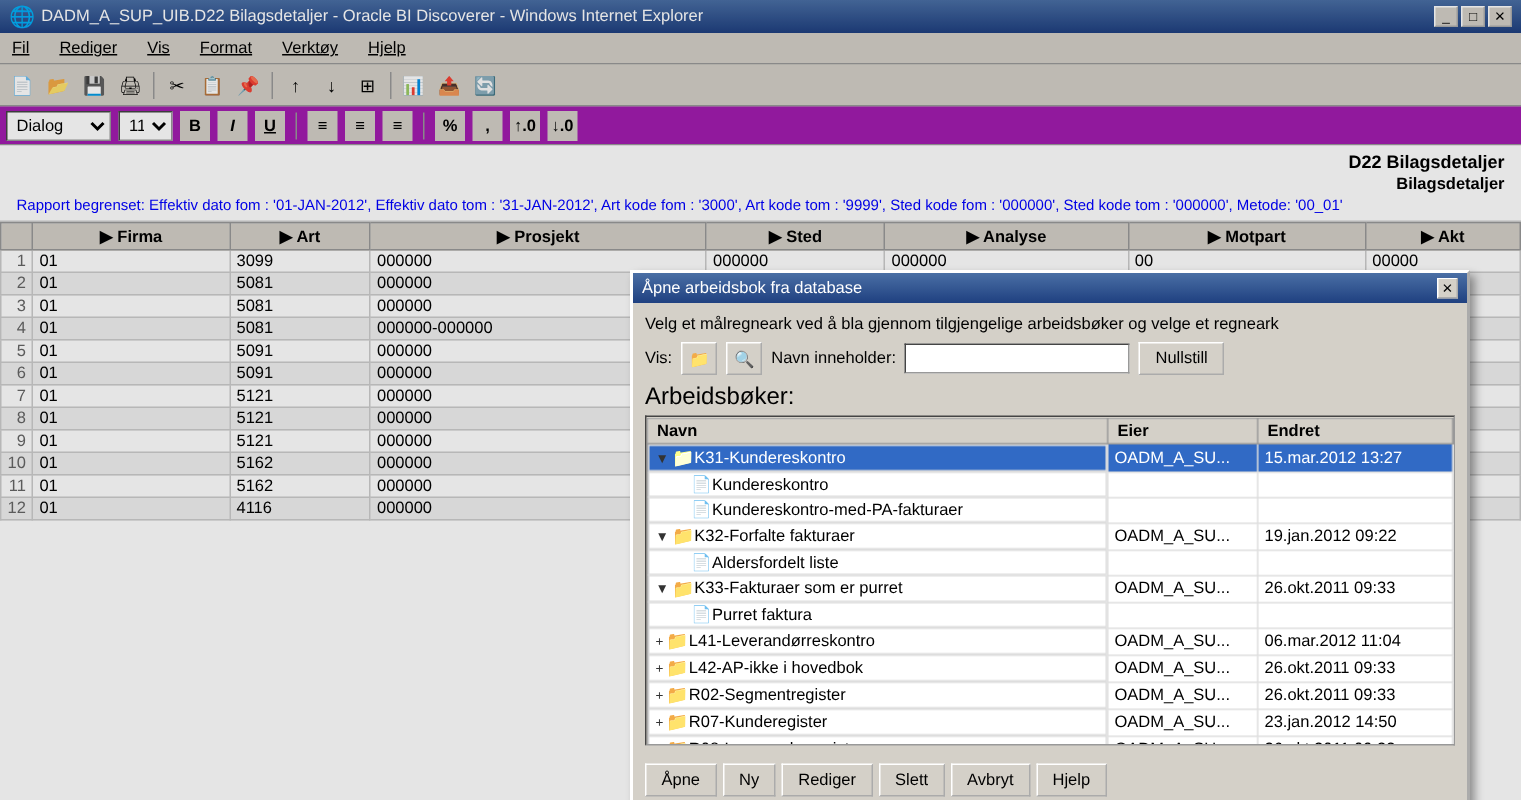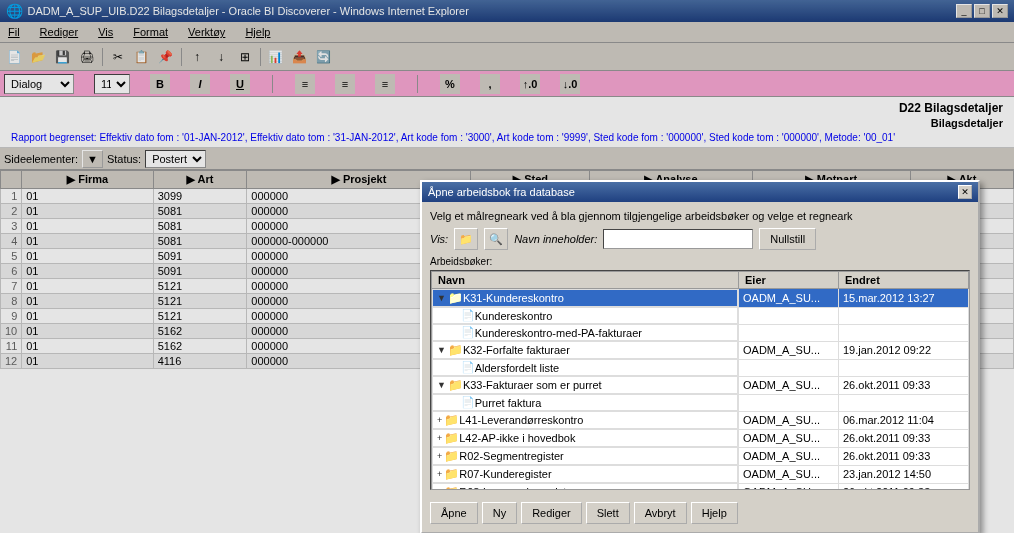--- a/index.html
+++ b/index.html
@@ -55,26 +55,26 @@
       background: #d4d0c8;
       border: 1px solid transparent;
       cursor: pointer;
       display: flex; align-items: center; justify-content: center;
       font-size: 12px;
     }
     .toolbar-sep { width: 1px; height: 18px; background: #999; margin: 0 2px; }
 
     
     .format-toolbar {
-      background: #f9a8d4;
+      background: #a21caf;
       border-bottom: 1px solid #999;
       padding: 2px 4px;
       display: flex;
       align-items: center;
-      gap: 20px;
+      gap: 5px;
       height: 26px;
     }
     .fmt-select {
       height: 20px;
       font-size: 11px;
       background: white;
       border: 1px inset #999;
       padding: 0 2px;
     }
     .fmt-btn {
@@ -214,21 +214,21 @@
       color: black;
     }
     .dialog-body { padding: 8px; }
     .dialog-instruction { margin-bottom: 6px; color: #000; }
     .dialog-row {
       display: flex;
       align-items: center;
       gap: 6px;
       margin-bottom: 6px;
     }
-    .dialog-label { font-size: 11px; font-style: italic; }
+    .dialog-label { font-size: 11px; }
     .dialog-select {
       height: 20px;
       font-size: 11px;
       background: white;
       border: 1px inset #999;
       width: 160px;
     }
     .dialog-input {
       height: 20px;
       font-size: 11px;
@@ -340,28 +340,20 @@
 </div>
 
 <div class="main-area">
 
   <div class="report-header">
     <div class="report-title-right">D22 Bilagsdetaljer</div>
     <div class="report-subtitle-right">Bilagsdetaljer</div>
     <div class="report-filter">Rapport begrenset: Effektiv dato fom : '01-JAN-2012', Effektiv dato tom : '31-JAN-2012', Art kode fom : '3000', Art kode tom : '9999', Sted kode fom : '000000', Sted kode tom : '000000', Metode: '00_01'</div>
   </div>
 
-  <div class="side-elements-bar">
-    <span>Sideelementer:</span>
-    <button class="side-btn">▼</button>
-    <span>Status:</span>
-    <select class="side-select">
-      <option>Postert</option>
-    </select>
-  </div>
 
   <div class="data-table-container">
     <table class="data-table">
       <thead>
         <tr>
           <th></th>
           <th>▶ <span>Firma</span></th>
           <th>▶ <span>Art</span></th>
           <th>▶ <span>Prosjekt</span></th>
           <th>▶ <span>Sted</span></th>
@@ -506,21 +498,21 @@
   <div class="dialog-body">
     <div class="dialog-instruction">Velg et målregneark ved å bla gjennom tilgjengelige arbeidsbøker og velge et regneark</div>
     <div class="dialog-row">
       <span class="dialog-label">Vis:</span>
       <button class="dialog-btn" style="width:24px;height:22px;padding:0;">📁</button>
       <button class="dialog-btn" style="width:24px;height:22px;padding:0;">🔍</button>
       <span class="dialog-label">Navn inneholder:</span>
       <input class="dialog-input" type="text" value="" style="">
       <button class="dialog-btn">Nullstill</button>
     </div>
-    <div style="font-size:10px; margin-bottom:3px;">Arbeidsbøker:</div>
+    <div style="font-size:16px; margin-bottom:3px;">Arbeidsbøker:</div>
     <div class="wb-scroll">
       <table class="wb-table">
         <thead>
           <tr>
             <th>Navn</th>
             <th style="width:100px;">Eier</th>
             <th style="width:130px;">Endret</th>
           </tr>
         </thead>
         <tbody id="wb-body">

